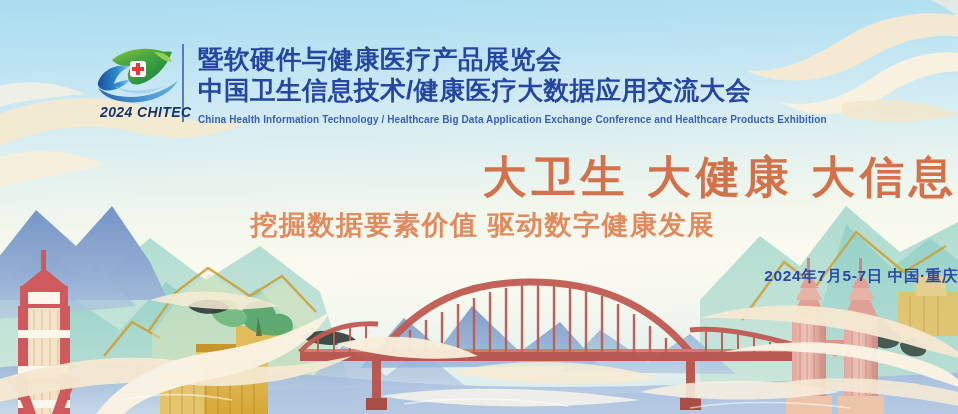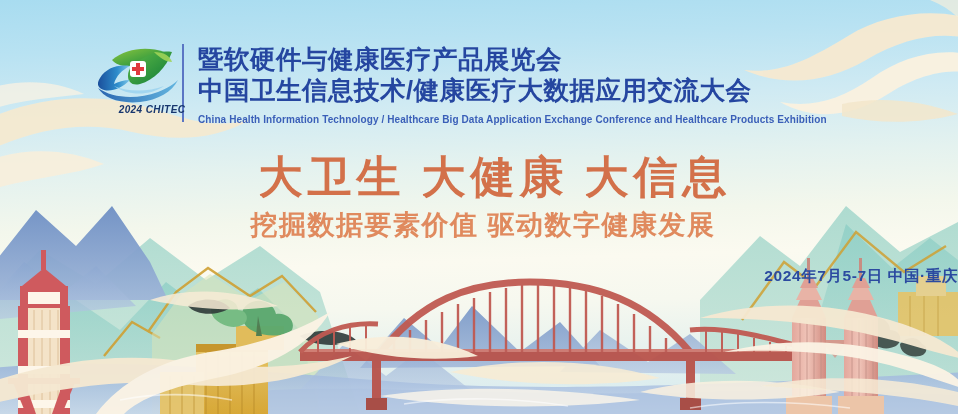--- a/index.html
+++ b/index.html
@@ -41,25 +41,25 @@
 
   .logo-block {
     position: relative;
     width: 92px;
     height: 84px;
     flex: 0 0 auto;
   }
   .logo-mark { width: 92px; height: 66px; display: block; }
   .logo-wordmark {
     position: absolute;
-    left: 20px;
+    left: 12px;
     top: 62px;
     width: 88px;
     text-align: center;
-    font-size: 10px;
+    font-size: 14px;
     font-weight: 700;
     font-style: italic;
     letter-spacing: 0.4px;
     color: #17366e;
     white-space: nowrap;
   }
 
   .year-block {
     position: relative;
     margin-left: 10px;
@@ -128,22 +128,22 @@
     color: #3a5fb8;
     letter-spacing: 0.1px;
     white-space: nowrap;
   }
 
   
   .slogan-main {
     position: absolute;
     left: 0; right: 0;
     top: 148px;
-    text-align: center;
-    font-family: Liberation Serif, serif;
+    text-align: right;
+    font-family: Liberation Sans, sans-serif;
     font-size: 44px;
     font-weight: 700;
     color: #d3714a;
     letter-spacing: 5px;
     white-space: nowrap;
     padding-left: 32px;
   }
   .slogan-sub {
     position: absolute;
     left: 8px; right: 0;

